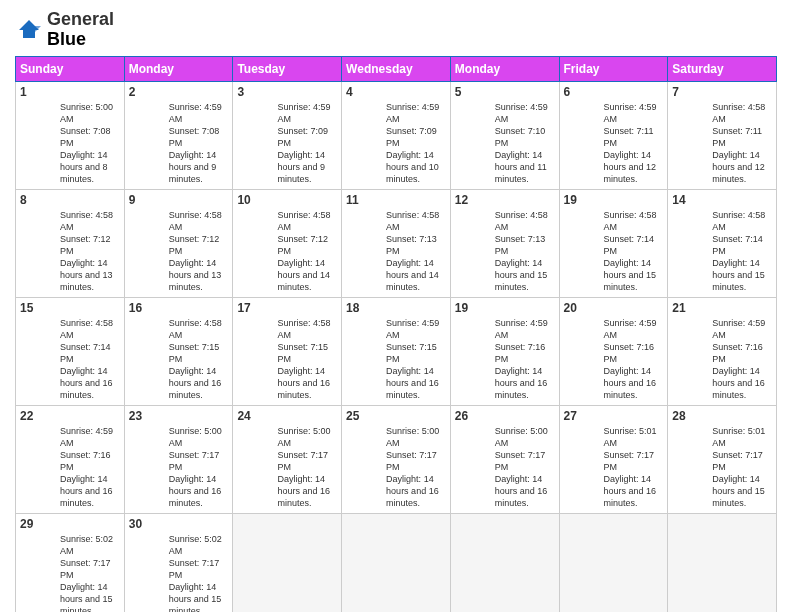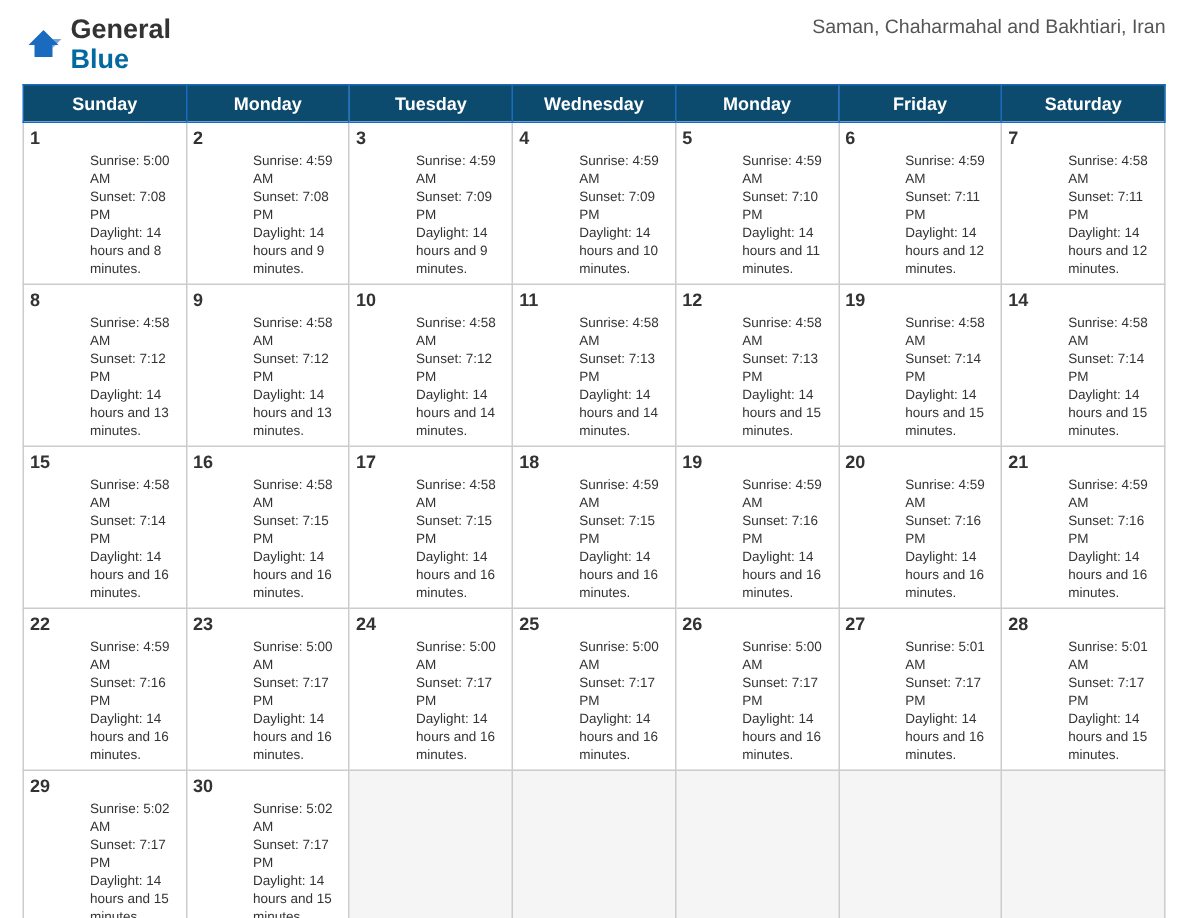--- a/index.html
+++ b/index.html
@@ -25,21 +25,21 @@
       display: flex;
       align-items: center;
       gap: 4px;
     }
     .logo-text {
       font-size: 18px;
       font-weight: bold;
       line-height: 1.1;
     }
     .logo-general { color: #333; }
-    .logo-blue { color: #0369a1; }
+    .logo-blue { color: #000000; }
     .logo-icon {
       width: 28px;
       height: 28px;
     }
     .title-block {
       text-align: right;
     }
     .month-year {
       font-size: 28px;
       color: #333;
@@ -48,26 +48,26 @@
     .location {
       font-size: 13px;
       color: #555;
     }
     .calendar {
       width: 100%;
       border-collapse: collapse;
       table-layout: fixed;
     }
     .calendar thead tr th {
-      background: #0c4a6e;
+      background: #d946ef;
       color: #fff;
       font-size: 12px;
       font-weight: bold;
       padding: 5px 4px;
-      text-align: center;
+      text-align: left;
       border: 1px solid #1a6bbf;
     }
     .calendar tbody tr td {
       border: 1px solid #ccc;
       vertical-align: top;
       padding: 3px 4px;
       font-size: 9.5px;
       color: #333;
       height: 88px;
       background: #fff;
@@ -97,21 +97,20 @@
       <svg class="logo-icon" viewBox="0 0 28 28">
         <polygon points="14,4 24,14 20,14 20,22 8,22 8,14 4,14" fill="#1a6bbf"></polygon>
         <polygon points="20,10 26,10 20,16" fill="#1a6bbf" opacity="0.6"></polygon>
       </svg>
       <div class="logo-text">
         <span class="logo-general">General</span><br>
         <span class="logo-blue">Blue</span>
       </div>
     </div>
     <div class="title-block">
-      <div class="location">Saman, Chaharmahal and Bakhtiari, Iran</div>
     </div>
   </div>
 
   <table class="calendar">
     <thead>
       <tr>
         <th>Sunday</th>
         <th>Monday</th>
         <th>Tuesday</th>
         <th>Wednesday</th>

